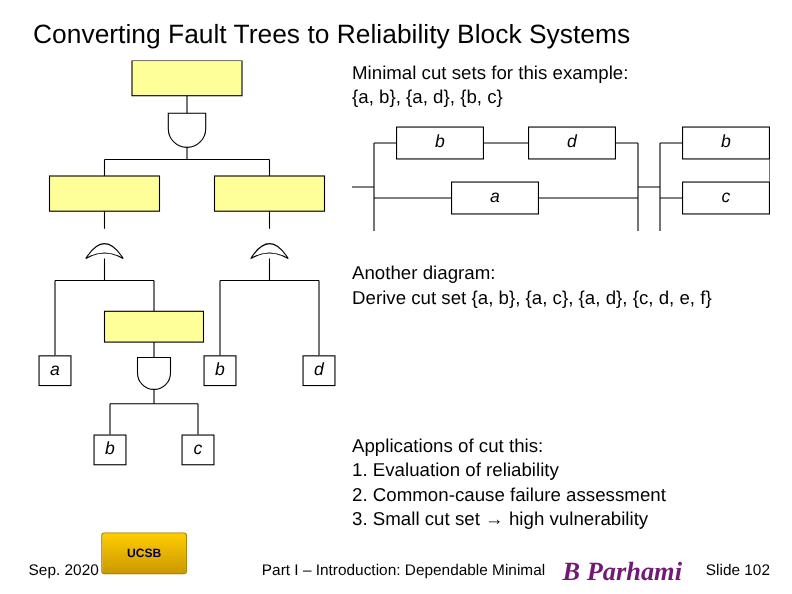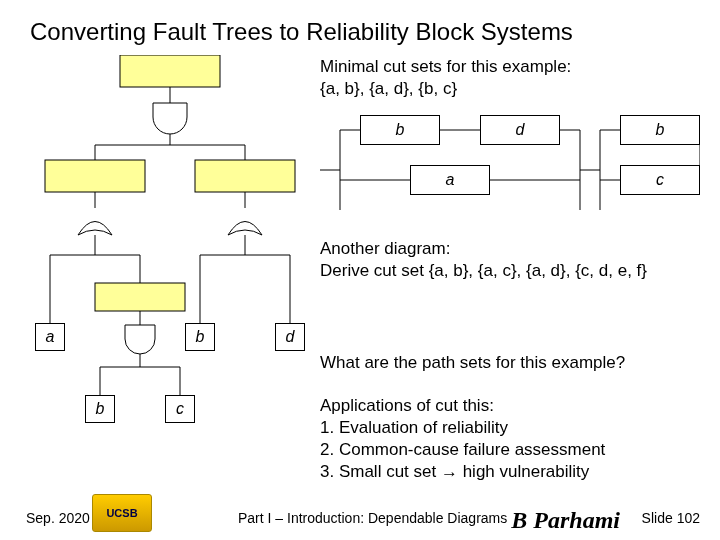--- a/index.html
+++ b/index.html
@@ -10,22 +10,22 @@
   .rbd-box { position: absolute; width: 80px; height: 30px; border: 1px solid #000; display: flex; align-items: center; justify-content: center; font-style: italic; font-size: 16px; background: #fff; }
   .rbd svg { position: absolute; top: 0; left: 0; }
   .tree { position: absolute; top: 55px; left: 25px; width: 290px; height: 430px; }
   .tree svg { position: absolute; top: 0; left: 0; }
   .ybox { fill: #ffff99; stroke: #000; stroke-width: 1; }
   .leaf-box { position: absolute; width: 30px; height: 28px; border: 1px solid #000; display: flex; align-items: center; justify-content: center; font-style: italic; font-size: 16px; }
   .body-text { position: absolute; font-size: 17px; line-height: 1.3; }
   .footer-date { position: absolute; bottom: 14px; left: 26px; font-size: 14px; }
   .footer-mid { position: absolute; bottom: 14px; left: 238px; font-size: 14px; }
   .footer-slide { position: absolute; bottom: 14px; right: 20px; font-size: 14px; }
-  .ucsb { position: absolute; bottom: 8px; left: 92px; width: 60px; height: 38px; background: linear-gradient(#ffcc00, #cc9900); border-radius: 3px; display: flex; align-items: center; justify-content: center; color: #004; font-weight: bold; font-size: 11px; border: 1px solid #aa8800; }
-  .parhami { position: absolute; bottom: 6px; right: 100px; font-family: 'Comic Sans MS', cursive; font-size: 24px; font-weight: bold; font-style: italic; color: #000000; text-shadow: 1px 1px 0 #fff, -1px -1px 0 #fff, 1px -1px 0 #fff, -1px 1px 0 #fff; text-align: center; }
+  .ucsb { position: absolute; bottom: 18px; left: 92px; width: 78px; height: 38px; background: linear-gradient(#ffcc00, #cc9900); border-radius: 3px; display: flex; align-items: center; justify-content: center; color: #004; font-weight: bold; font-size: 11px; border: 1px solid #aa8800; }
+  .parhami { position: absolute; bottom: 6px; right: 100px; font-family: 'Comic Sans MS', cursive; font-size: 24px; font-weight: bold; font-style: italic; color: #701a75; text-shadow: 1px 1px 0 #fff, -1px -1px 0 #fff, 1px -1px 0 #fff, -1px 1px 0 #fff; text-align: center; }
 </style>
 </head>
 <body>
 
 <div class="title">Converting Fault Trees to Reliability Block Systems</div>
 
 <div class="cutset-text" style="top:56px; left:320px;">
   <span>Minimal cut sets for this example:</span><br>
   <span>{a, b}, {a, d}, {b, c}</span>
 </div>
@@ -101,27 +101,26 @@
 </div>
 
 <div class="body-text" style="top:238px; left:320px;">
   <span>Another diagram:</span><br>
   <span>Derive cut set {a, b}, {a, c}, {a, d}, {c, d, e, f}</span>
 </div>
 
 <div class="body-text" style="top:308px; left:320px;">
   <br>
   <br>
-  <span>What are the path sets for this example?</span>
 </div>
 
 <div class="body-text" style="top:395px; left:320px;">
   <span>Applications of cut this:</span><br>
   <span>1. Evaluation of reliability</span><br>
   <span>2. Common-cause failure assessment</span><br>
   <span>3. Small cut set → high vulnerability</span>
 </div>
 
 <div class="footer-date">Sep. 2020</div>
 <div class="ucsb">UCSB</div>
-<div class="footer-mid">Part I – Introduction: Dependable Diagrams</div>
+<div class="footer-mid">Part I – Introduction: Dependable Minimal</div>
 <div class="parhami">B Parhami</div>
 <div class="footer-slide">Slide 102</div>
 
 </body></html>

